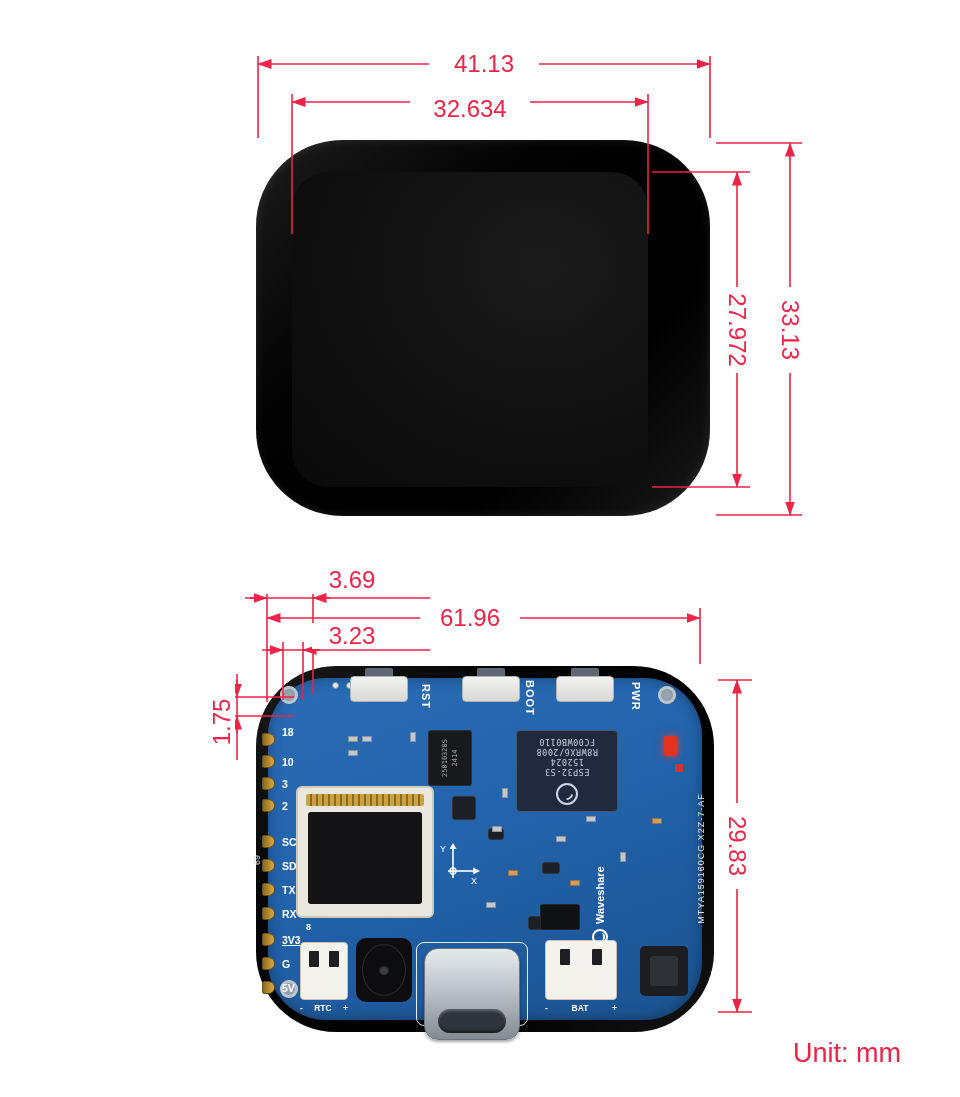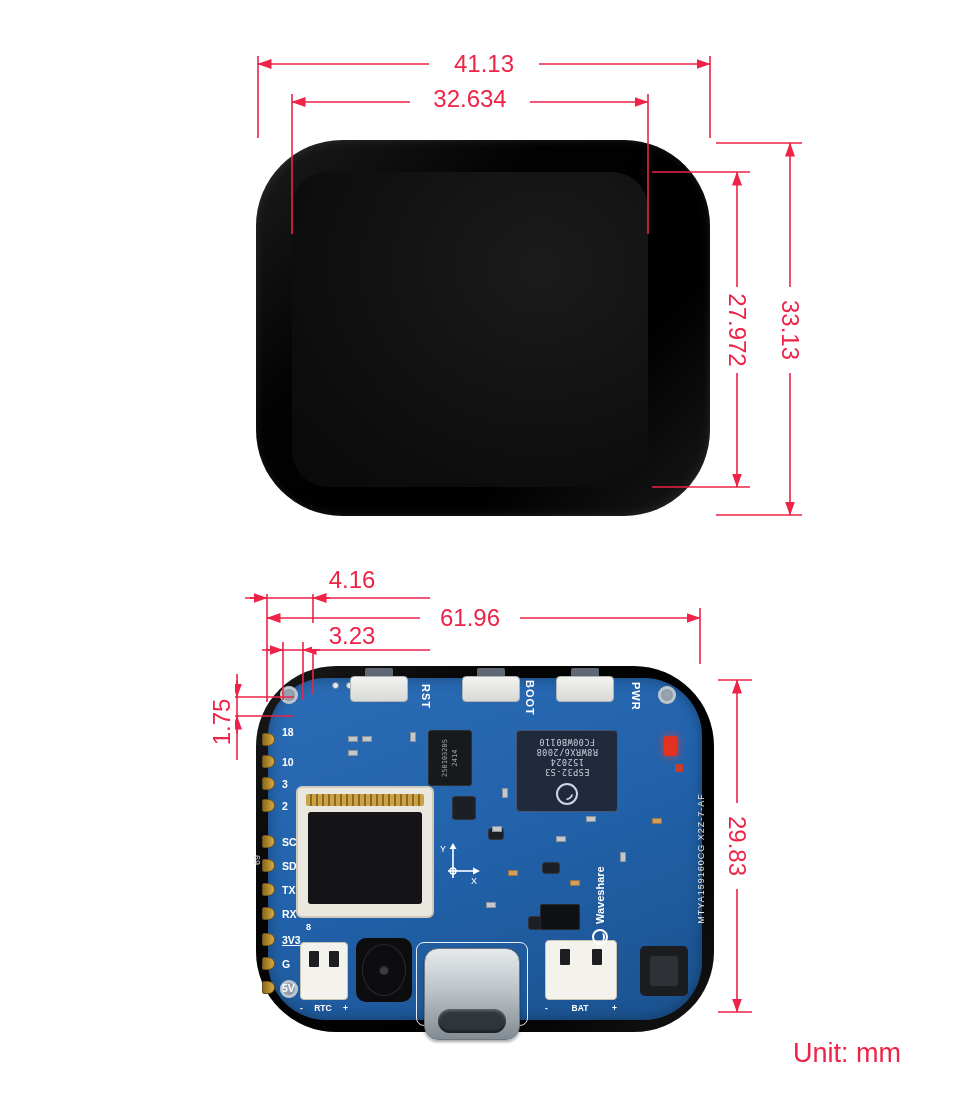--- a/index.html
+++ b/index.html
@@ -303,24 +303,24 @@
       <line x1="237" y1="674" x2="237" y2="760"></line>
       <line x1="237" y1="680" x2="237" y2="697" marker-end="url(#arw)"></line>
       <line x1="237" y1="733" x2="237" y2="716" marker-end="url(#arw)"></line>
       <line x1="718" y1="680" x2="752" y2="680"></line>
       <line x1="718" y1="1012" x2="752" y2="1012"></line>
       <line x1="737" y1="680" x2="737" y2="1012" marker-start="url(#arw)" marker-end="url(#arw)"></line>
     </g>
   </svg>
 
   <div class="dim-label" style="left:429px;top:51px;width:110px;">41.13</div>
-  <div class="dim-label" style="left:410px;top:86px;width:120px;">32.634</div>
+  <div class="dim-label" style="left:410px;top:96px;width:120px;">32.634</div>
   <div class="dim-label rot90" style="left:694px;top:317px;width:86px;">27.972</div>
   <div class="dim-label rot90" style="left:747px;top:317px;width:86px;">33.13</div>
-  <div class="dim-label" style="left:312px;top:567px;width:80px;">4.16</div>
+  <div class="dim-label" style="left:312px;top:567px;width:80px;">3.69</div>
   <div class="dim-label" style="left:420px;top:605px;width:100px;">61.96</div>
   <div class="dim-label" style="left:312px;top:623px;width:80px;">3.23</div>
   <div class="dim-label rot-90" style="left:179px;top:709px;width:86px;">1.75</div>
   <div class="dim-label rot90" style="left:694px;top:833px;width:86px;">29.83</div>
 
   <div class="unit-label">Unit: mm</div>
 
 </div>
 
 </body></html>

